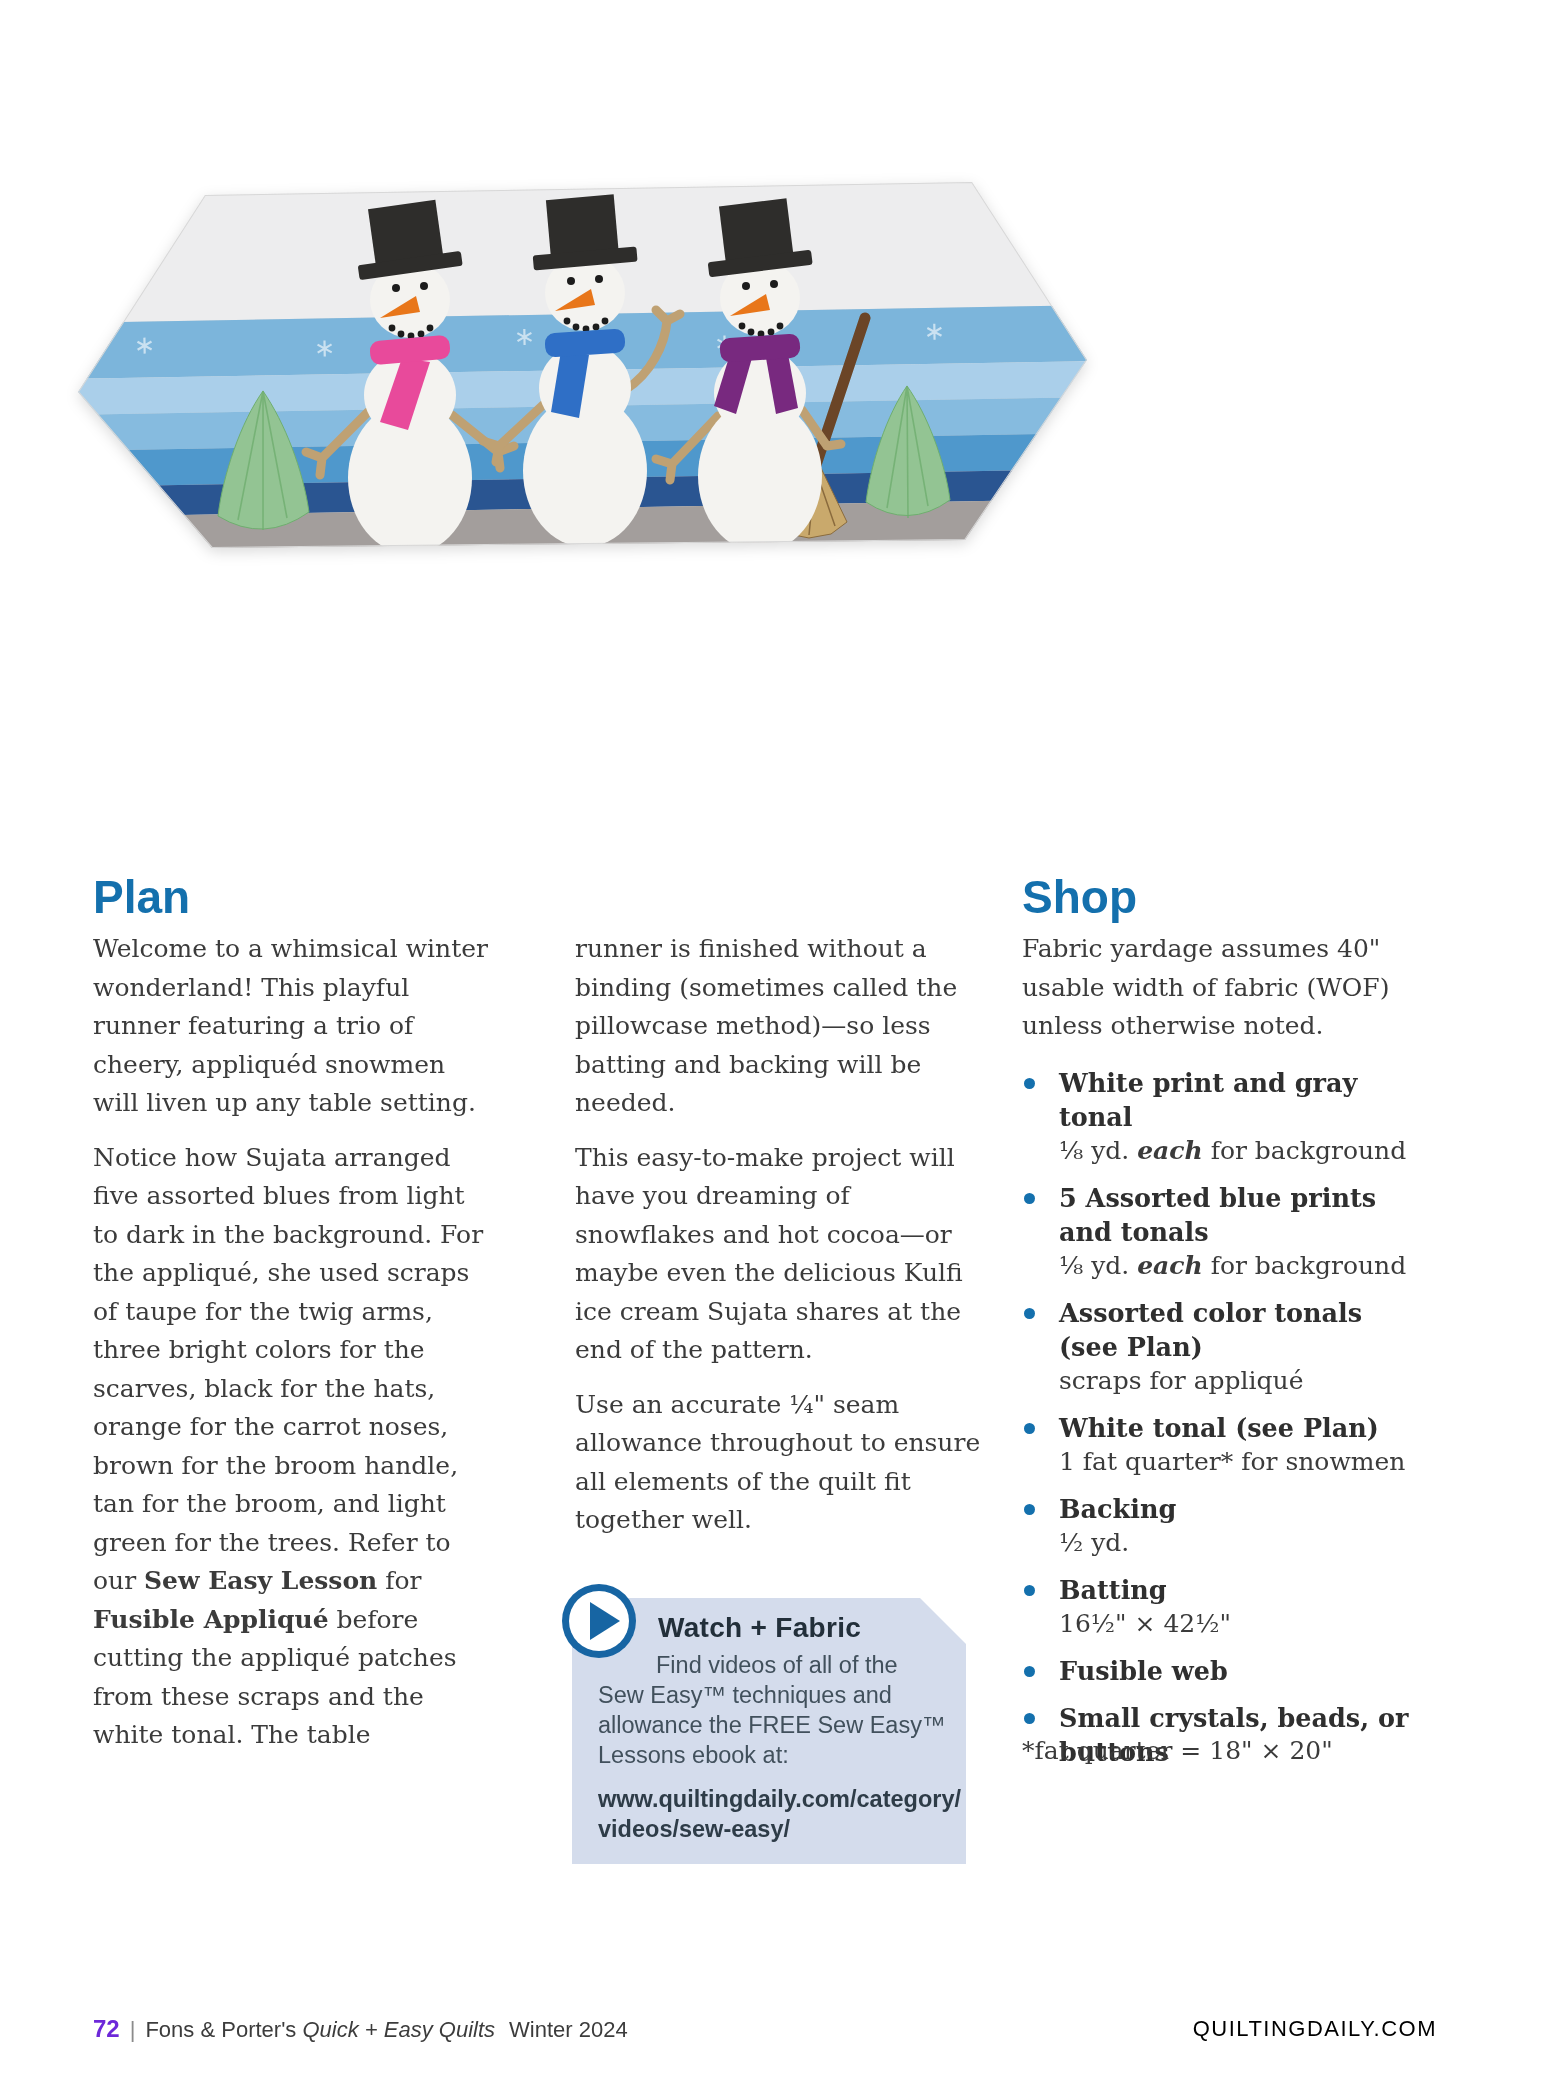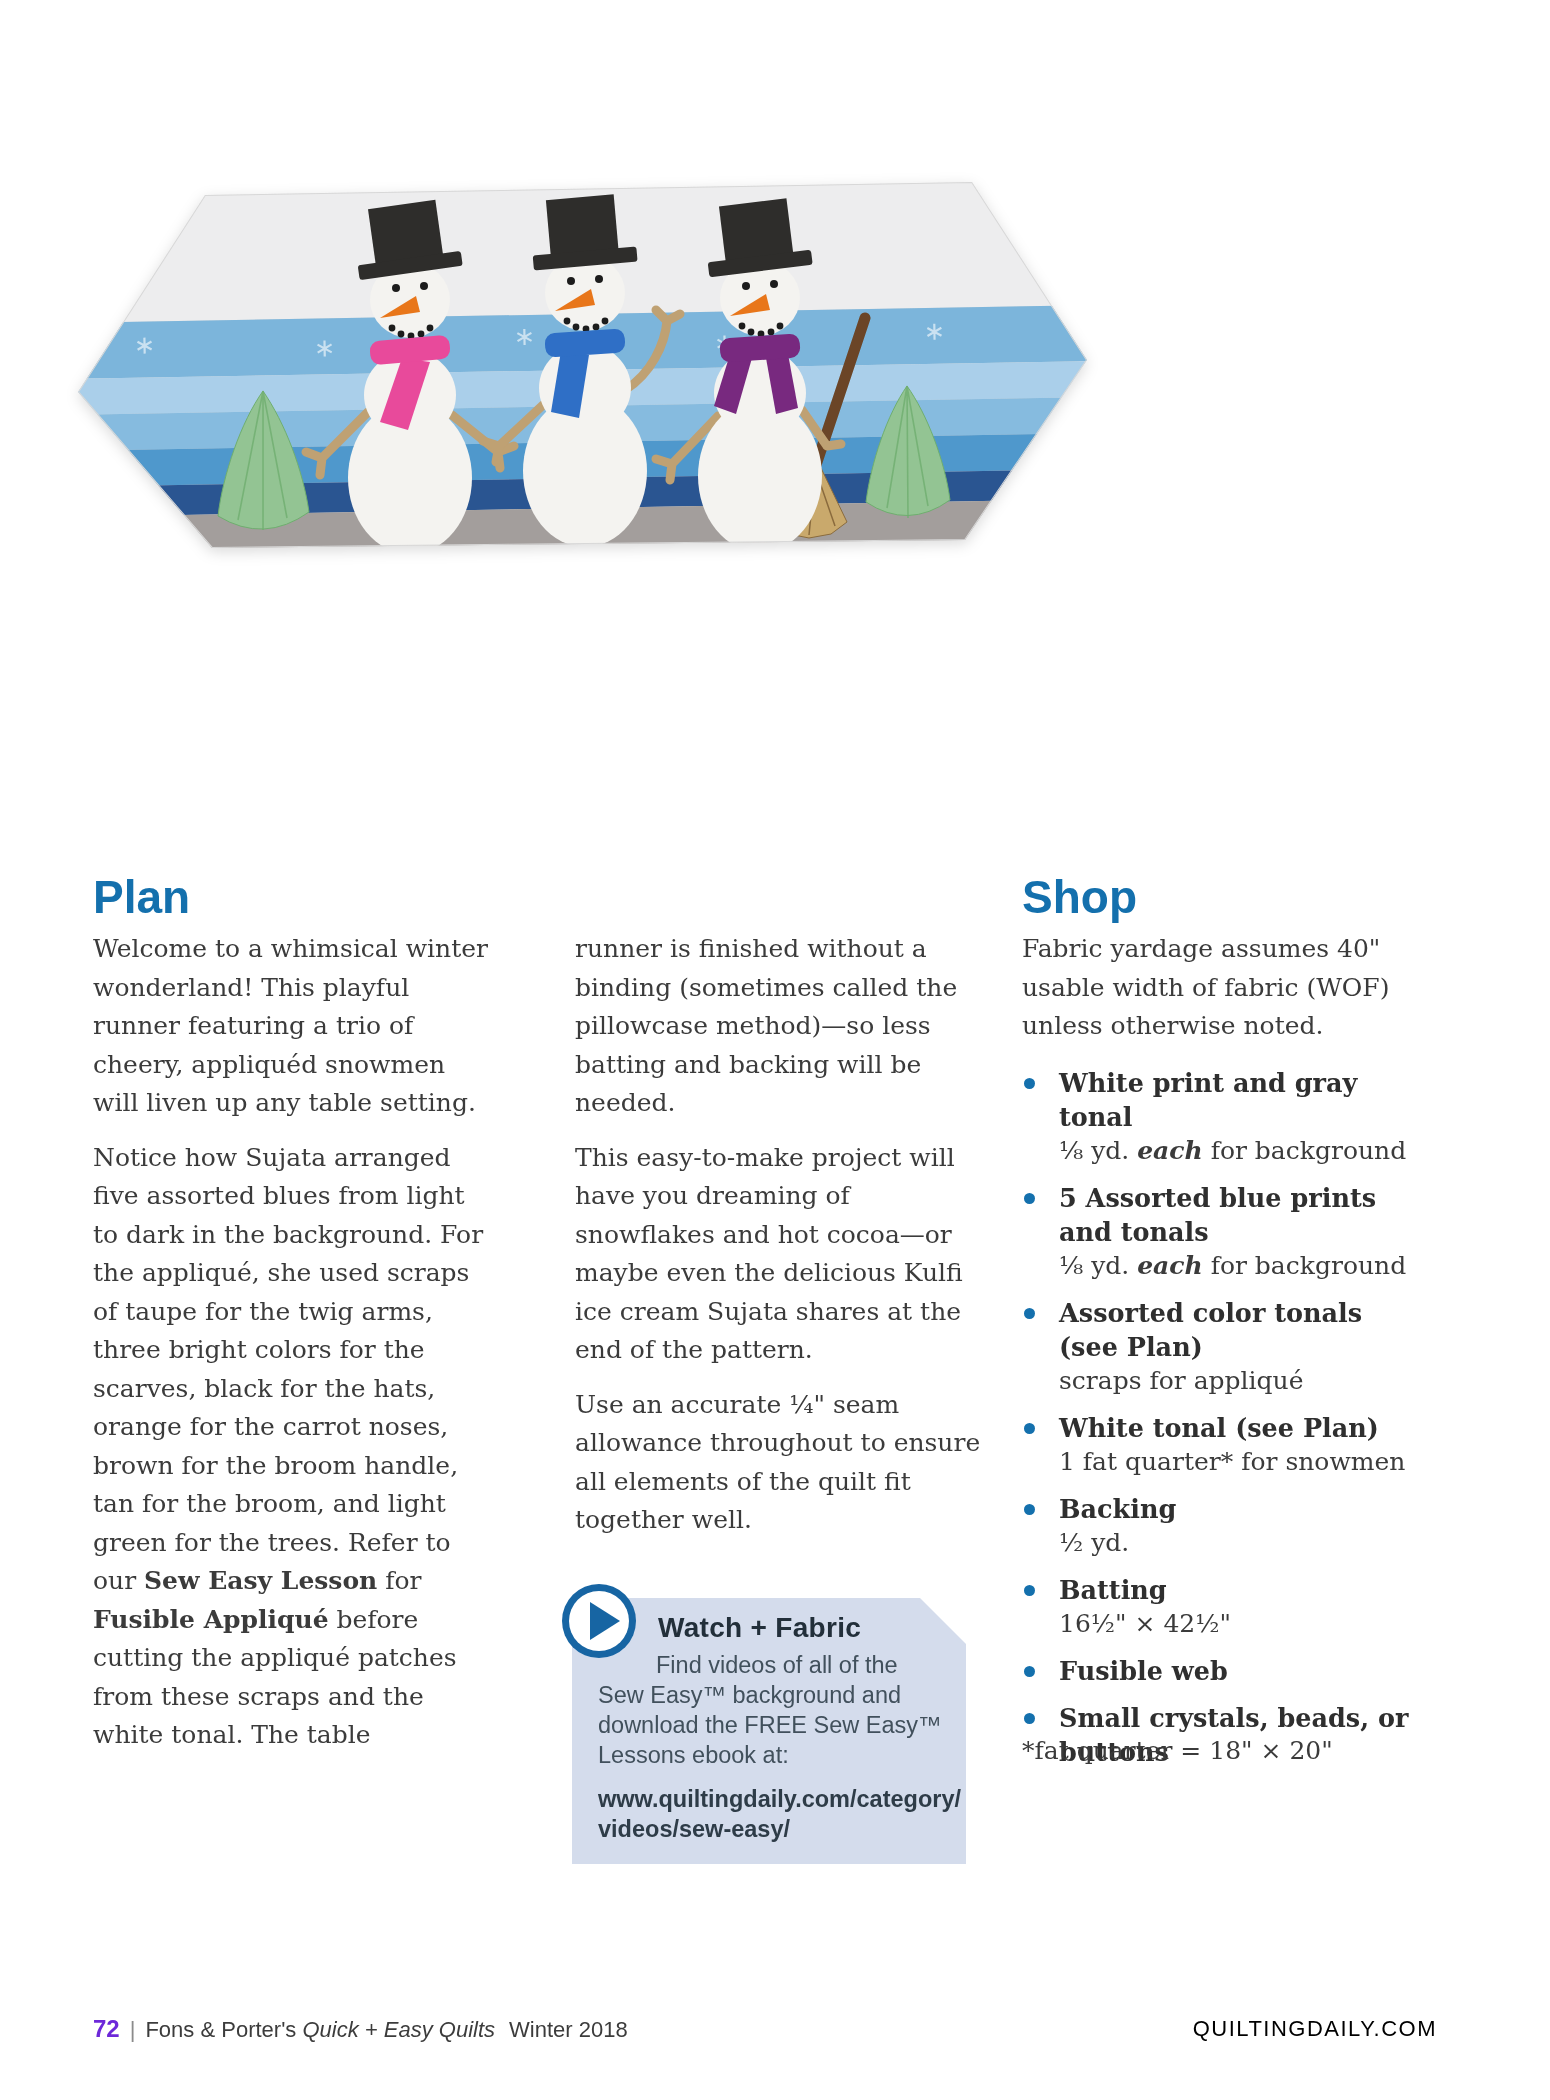--- a/index.html
+++ b/index.html
@@ -203,21 +203,21 @@
     <p><span>Notice how Sujata arranged five assorted blues from light to dark in the background. For the appliqué, she used scraps of taupe for the twig arms, three bright colors for the scarves, black for the hats, orange for the carrot noses, brown for the broom handle, tan for the broom, and light green for the trees. Refer to our </span><b>Sew Easy Lesson</b><span> for </span><b>Fusible Appliqué</b><span> before cutting the appliqué patches from these scraps and the white tonal. The table</span></p>
   </div>
   <div class="col col2">
     <p>runner is finished without a binding (sometimes called the pillowcase method)—so less batting and backing will be needed.</p>
     <p>This easy-to-make project will have you dreaming of snowflakes and hot cocoa—or maybe even the delicious Kulfi ice cream Sujata shares at the end of the pattern.</p>
     <p>Use an accurate ¼" seam allowance throughout to ensure all elements of the quilt fit together well.</p>
   </div>
 
   <div class="watch-box">
     <h3>Watch + Fabric</h3>
-    <p class="wl-body">Find videos of all of the Sew Easy™ background and download the FREE Sew Easy™ Lessons ebook at:</p>
+    <p class="wl-body">Find videos of all of the Sew Easy™ techniques and allowance the FREE Sew Easy™ Lessons ebook at:</p>
     <p class="wl-url">
         <span>www.quiltingdaily.com/category/</span>
         <span>videos/sew-easy/</span>
       </p>
   </div>
   <div class="play-icon">
     <svg viewBox="0 0 78 78">
       <circle cx="39" cy="39" r="37" style="fill:var(--play-blue)"></circle>
       <circle cx="39" cy="39" r="30" fill="#ffffff"></circle>
       <path d="M30 20 L60 39 L30 58 Z" style="fill:var(--play-blue)"></path>
@@ -257,18 +257,18 @@
       </li>
       <li>
         <b>Small crystals, beads, or buttons</b>
       </li>
     </ul>
   </div>
   <p class="footnote">*fat quarter = 18" × 20"</p>
 
   <div class="footer">
     <div class="footer-left">
-      <b>72</b><span class="bar">|</span><span>Fons &amp; Porter's </span><i>Quick + Easy Quilts</i><span class="issue">Winter 2018</span>
+      <b>72</b><span class="bar">|</span><span>Fons &amp; Porter's </span><i>Quick + Easy Quilts</i><span class="issue">Winter 2024</span>
     </div>
     <div class="footer-right">QUILTINGDAILY.COM</div>
   </div>
 
 </div>
 
 </body></html>

